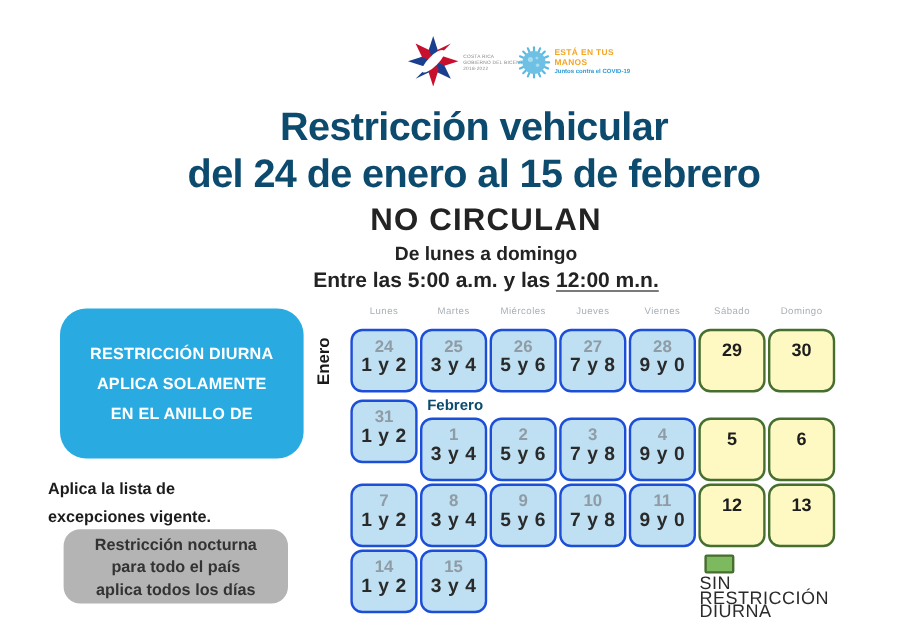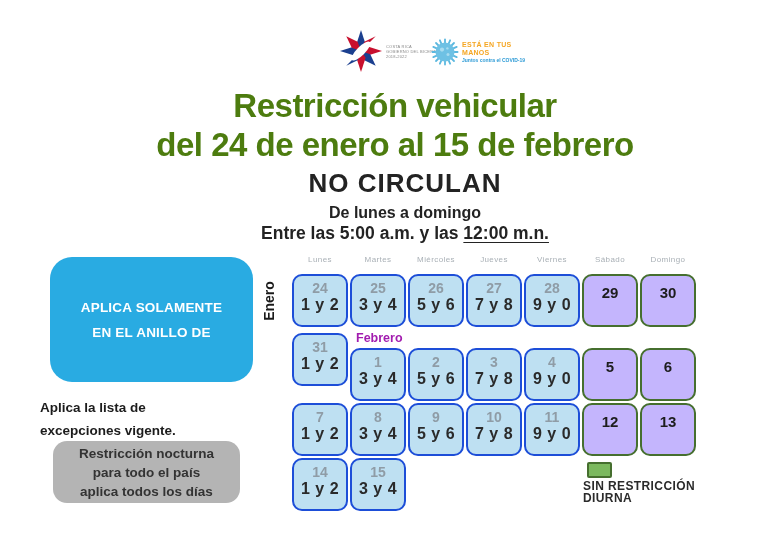--- a/index.html
+++ b/index.html
@@ -14,51 +14,51 @@
   #gov-logo svg{width:42px;height:42px;flex:0 0 auto;}
   .gov-text{margin-left:4px;color:#8a8a8a;font-size:4px;line-height:5px;letter-spacing:.2px;}
   #covid-logo{left:430px;top:34px;width:100px;height:36px;display:flex;align-items:center;}
   #covid-logo svg{width:30px;height:30px;flex:0 0 auto;}
   .covid-text{margin-left:2px;}
   .covid-line1{color:#F5A623;font-size:7px;font-weight:bold;letter-spacing:.3px;line-height:8px;}
   .covid-line2{color:#2E9BD6;font-size:5px;font-weight:bold;line-height:7px;}
 
   
   #title{left:30px;top:86px;width:730px;text-align:center;font-weight:bold;
-         font-size:33px;line-height:39px;letter-spacing:-.5px;color:#4d7c0f;}
+         font-size:33px;line-height:39px;letter-spacing:-.5px;color:#0c4a6e;}
   #no-circulan{left:40px;top:168px;width:730px;text-align:center;font-weight:bold;
          font-size:26px;letter-spacing:1px;color:#232323;}
   #sub-days{left:40px;top:204px;width:730px;text-align:center;font-weight:bold;font-size:16px;}
   #sub-hours{left:40px;top:223px;width:730px;text-align:center;font-weight:bold;font-size:17.5px;}
   #sub-hours .u{text-decoration:underline;text-underline-offset:3px;}
 
   
   #blue-box{left:50px;top:257px;width:203px;height:125px;background:#29ABE2;border-radius:22px;
             color:#ffffff;font-weight:bold;font-size:13.5px;text-align:center;
             display:flex;flex-direction:column;justify-content:center;line-height:25px;letter-spacing:.2px;}
   #note{left:40px;top:396px;width:223px;text-align:left;font-weight:bold;font-size:13.5px;line-height:23px;color:#1c1c1c;}
   #gray-box{left:53px;top:441px;width:187px;height:62px;background:#b4b4b4;border-radius:14px;
             color:#333333;font-weight:bold;font-size:13.5px;text-align:center;
             display:flex;flex-direction:column;justify-content:center;line-height:19px;align-items:center;}
 
   
   .wh{position:absolute;width:56px;text-align:center;font-size:8px;color:#a9b0b6;letter-spacing:.4px;}
   .cell{position:absolute;width:56px;height:53px;border-radius:10px;box-sizing:border-box;}
   .cell.restricted{background:#BEE0F2;border:2px solid #1d4ed8;}
-  .cell.free{background:#c4b5fd;border:2px solid #466F2F;}
+  .cell.free{background:#fef9c3;border:2px solid #466F2F;}
   .cell .day{display:block;text-align:center;font-size:14px;color:#8F9CA6;margin-top:4px;font-weight:bold;}
   .cell.free .day{color:#1d1d1d;margin-top:8px;font-size:15px;}
   .cell .plates{display:block;text-align:center;font-size:16px;font-weight:bold;color:#2a2a2a;letter-spacing:.5px;}
   #month-enero{left:262px;top:274px;width:14px;height:53px;display:flex;align-items:center;justify-content:center;}
   #month-enero span{transform:rotate(-90deg);font-weight:bold;font-size:14px;color:#1a1a1a;white-space:nowrap;}
-  #month-febrero{left:356px;top:331px;font-weight:bold;font-size:12.5px;color:#a21caf;}
+  #month-febrero{left:356px;top:331px;font-weight:bold;font-size:12.5px;color:#0c4a6e;}
 
   
   #legend-swatch{left:587px;top:462px;width:25px;height:16px;background:#7CB95F;border:2px solid #466F2F;border-radius:2px;box-sizing:border-box;}
-  #legend-label{left:583px;top:481px;width:120px;font-weight:bold;font-size:12px;line-height:11.5px;letter-spacing:.4px;color:#2b2b2b;}
+  #legend-label{left:583px;top:481px;width:120px;font-weight:normal;font-size:15px;line-height:11.5px;letter-spacing:.4px;color:#2b2b2b;}
 </style>
 </head>
 <body>
 
 <div class="abs" id="gov-logo">
   <svg viewBox="0 0 100 100">
     <polygon fill="#1B3F8F" points="50,0 61,34 50,50 39,34"></polygon>
     <polygon fill="#C8102E" points="85,15 62,38 50,50 58,28"></polygon>
     <polygon fill="#C8102E" points="100,50 66,61 50,50 66,39"></polygon>
     <polygon fill="#1B3F8F" points="85,85 58,72 50,50 72,58"></polygon>
@@ -100,20 +100,21 @@
 
 <div class="abs" id="title">
   <div>Restricción vehicular</div>
   <div>del 24 de enero al 15 de febrero</div>
 </div>
 <div class="abs" id="no-circulan">NO CIRCULAN</div>
 <div class="abs" id="sub-days">De lunes a domingo</div>
 <div class="abs" id="sub-hours"><span>Entre las 5:00 a.m. y las </span><span class="u">12:00 m.n.</span></div>
 
 <div class="abs" id="blue-box">
+  <div>RESTRICCIÓN DIURNA</div>
   <div>APLICA SOLAMENTE</div>
   <div>EN EL ANILLO DE</div>
 </div>
 <div class="abs" id="note">
   <div>Aplica la lista de</div>
   <div>excepciones vigente.</div>
 </div>
 <div class="abs" id="gray-box">
   <div>Restricción nocturna</div>
   <div>para todo el país</div>

